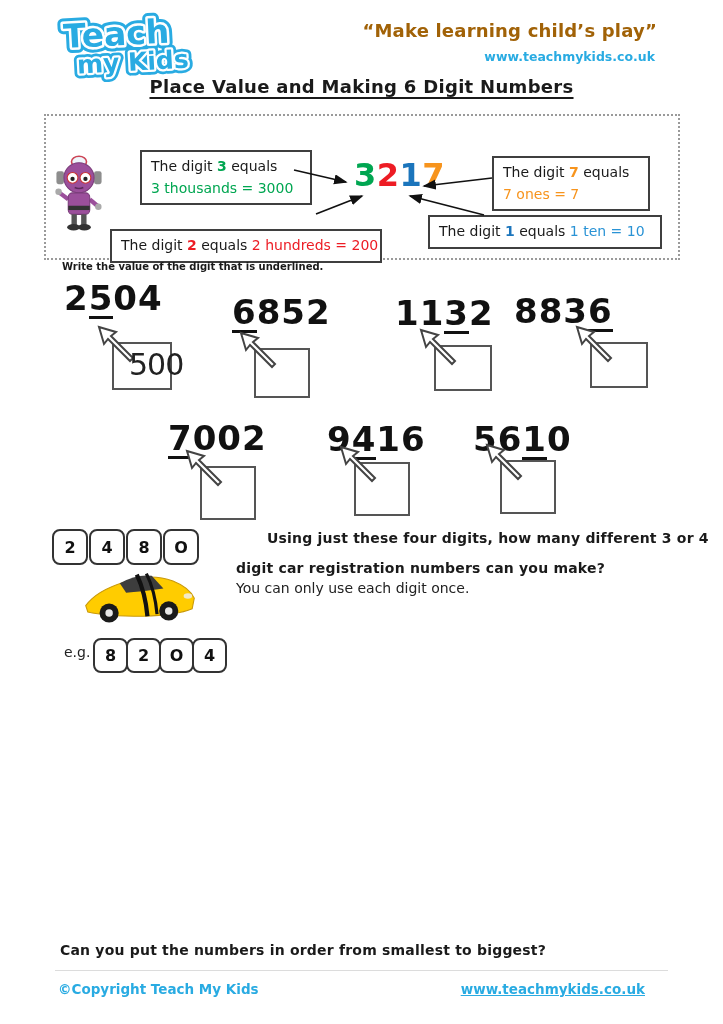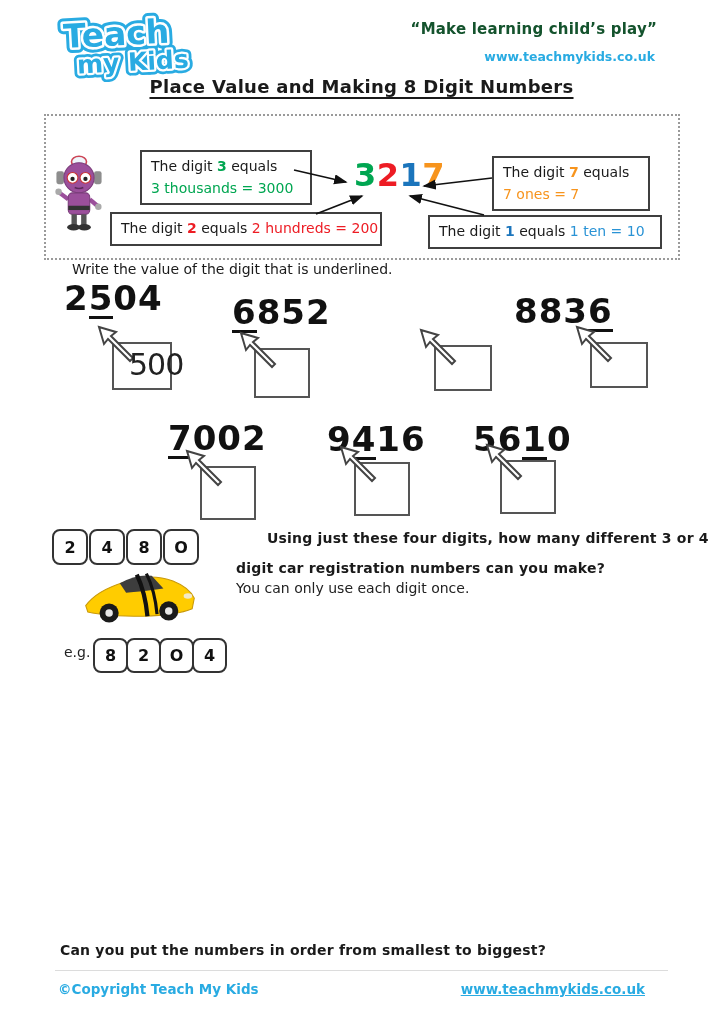--- a/index.html
+++ b/index.html
@@ -1,40 +1,40 @@
 <!DOCTYPE html>
 <html><head>
 <meta charset="utf-8">
 <style>
   html,body{margin:0;padding:0;background:#fff;}
   .page{position:relative;width:723px;height:1024px;background:#fff;overflow:hidden;
         font-family:"DejaVu Sans",sans-serif;color:#1a1a1a;}
   .abs{position:absolute;}
 
   
-  .tagline{right:66px;top:20px;font-size:15px;font-weight:bold;color:#14532d;letter-spacing:0.2px;}
+  .tagline{right:66px;top:20px;font-size:18px;font-weight:bold;color:#a16207;letter-spacing:0.2px;}
   .website-top{right:68px;top:49px;font-size:12.5px;font-weight:bold;color:#29ABE2;}
   .title{top:76px;left:0;width:100%;text-align:center;font-size:18px;font-weight:bold;
          text-decoration:underline;text-decoration-thickness:2px;text-underline-offset:4px;letter-spacing:0.3px;}
 
   
   .ex-box{left:44px;top:114px;width:632px;height:142px;border:2px dotted #9a9a9a;background:#fff;}
   .ex-intro{left:88px;top:7px;font-size:13px;}
   .ex-intro b{font-weight:bold;}
   .callout{border:2px solid #3f3f3f;background:#fff;padding:4px 9px;font-size:14px;line-height:1.55;}
   .c-green{color:#00A651;} .c-red{color:#ED1C24;} .c-orange{color:#F7941D;}
   .c-blue{color:#1B75BC;} .c-lblue{color:#2a93d5;margin-top:16px;}
   .bd{font-weight:bold;}
   .ex-number{left:308px;top:40px;font-size:32px;font-weight:bold;letter-spacing:0.5px;}
   .ex-number span.dg-g{color:#00A651;} .ex-number span.dg-r{color:#ED1C24;}
   .ex-number span.dg-b{color:#1B75BC;} .ex-number span.dg-o{color:#F7941D;}
   .ex-arrows{left:0;top:0;width:632px;height:142px;pointer-events:none;}
 
   
-  .instruction{left:72px;top:261px;font-size:14px;font-weight:normal;}
+  .instruction{left:62px;top:261px;font-size:10px;font-weight:bold;}
   .pv-number{position:absolute;font-size:34px;font-weight:700;letter-spacing:1px;line-height:1;color:#111;}
   .pv-number .u{display:inline-block;border-bottom:3px solid #111;padding-bottom:1px;}
   .pv-box{position:absolute;border:2px solid #555;background:#fff;}
   .pv-arrow{position:absolute;left:-17px;top:-19px;width:42px;height:42px;}
   .pv-answer{position:absolute;left:15px;top:3px;font-size:30px;color:#222;letter-spacing:-1px;}
 
   
   .tile{position:absolute;width:32px;height:32px;border:2px solid #333;border-radius:8px;background:#fff;
         display:flex;align-items:center;justify-content:center;font-size:16px;font-weight:bold;color:#111;}
   .tile.small{width:31px;height:31px;}
@@ -58,21 +58,21 @@
       <text x="12" y="36" font-size="33" fill="none" stroke="#29ABE2" stroke-width="11" stroke-linejoin="round">Teach</text>
       <text x="24" y="62" font-size="25" fill="none" stroke="#29ABE2" stroke-width="10" stroke-linejoin="round">my Kids</text>
       <text x="12" y="36" font-size="33" fill="none" stroke="#ffffff" stroke-width="5" stroke-linejoin="round">Teach</text>
       <text x="24" y="62" font-size="25" fill="none" stroke="#ffffff" stroke-width="4.5" stroke-linejoin="round">my Kids</text>
       <text x="12" y="36" font-size="33" fill="#29ABE2">Teach</text>
       <text x="24" y="62" font-size="25" fill="#29ABE2">my Kids</text>
     </g>
   </svg>
   <div class="abs tagline">“Make learning child’s play”</div>
   <div class="abs website-top">www.teachmykids.co.uk</div>
-  <div class="abs title">Place Value and Making 8 Digit Numbers</div>
+  <div class="abs title">Place Value and Making 6 Digit Numbers</div>
 
   <div class="abs ex-box">
 
     <svg class="abs" style="left:6px;top:36px;" width="54" height="86" viewBox="0 0 50 80">
       <ellipse cx="25" cy="9" rx="7" ry="5" fill="#eef6fb" stroke="#cc4455" stroke-width="1.5"></ellipse>
       <rect x="4" y="18" width="7" height="12" rx="2" fill="#8d8d8d"></rect>
       <rect x="39" y="18" width="7" height="12" rx="2" fill="#8d8d8d"></rect>
       <circle cx="25" cy="24" r="14" fill="#9b4f9b" stroke="#7a3c7a"></circle>
       <circle cx="19" cy="24" r="5" fill="#fff" stroke="#c33"></circle>
       <circle cx="31" cy="24" r="5" fill="#fff" stroke="#c33"></circle>
@@ -92,21 +92,21 @@
     </svg>
 
     <div class="abs callout" style="left:94px;top:34px;width:150px;">
       <span>The digit </span><span class="bd c-green">3</span><span> equals</span><br>
       <span class="c-green">3 thousands = 3000</span>
     </div>
     <div class="abs callout" style="left:446px;top:40px;width:136px;">
       <span>The digit </span><span class="bd c-orange">7</span><span> equals</span><br>
       <span class="c-orange">7 ones = 7</span>
     </div>
-    <div class="abs callout" style="left:64px;top:96px;width:250px;white-space:nowrap;">
+    <div class="abs callout" style="left:64px;top:113px;width:250px;white-space:nowrap;">
       <span>The digit </span><span class="bd c-red">2</span><span> equals </span><span class="c-red">2 hundreds = 200</span>
     </div>
     <div class="abs callout" style="left:382px;top:99px;width:212px;white-space:nowrap;">
       <span>The digit </span><span class="bd c-blue">1</span><span> equals </span><span class="c-lblue">1 ten = 10</span>
     </div>
 
     <div class="abs ex-number">
       <span class="dg-g">3</span><span class="dg-r">2</span><span class="dg-b">1</span><span class="dg-o">7</span>
     </div>
 
@@ -120,20 +120,21 @@
       <line x1="446" y1="62" x2="378" y2="70" stroke="#111" stroke-width="1.7" marker-end="url(#ah)"></line>
       <line x1="270" y1="98" x2="316" y2="80" stroke="#111" stroke-width="1.7" marker-end="url(#ah)"></line>
       <line x1="438" y1="99" x2="364" y2="80" stroke="#111" stroke-width="1.7" marker-end="url(#ah)"></line>
     </svg>
   </div>
 
   <div class="abs instruction">Write the value of the digit that is underlined.</div>
 
   <div class="pv-number" style="left:64px;top:281px;text-align:center;"><span>2</span><span class="u">5</span><span>04</span></div>
   <div class="pv-number" style="left:232px;top:295px;"><span></span><span class="u">6</span><span>852</span></div>
+  <div class="pv-number" style="left:395px;top:296px;"><span>11</span><span class="u">3</span><span>2</span></div>
   <div class="pv-number" style="left:514px;top:294px;"><span>883</span><span class="u">6</span><span></span></div>
   <div class="pv-number" style="left:168px;top:421px;"><span></span><span class="u">7</span><span>002</span></div>
   <div class="pv-number" style="left:327px;top:422px;"><span>9</span><span class="u">4</span><span>16</span></div>
   <div class="pv-number" style="left:473px;top:422px;"><span>56</span><span class="u">1</span><span>0</span></div>
 
   <div class="pv-box" style="left:112px;top:342px;width:56px;height:44px;">
     <svg class="pv-arrow" viewBox="0 0 42 42">
         <polygon points="2,2 19,7 14,11 36,33 33,36 11,14 7,19" fill="#fff" stroke="#444" stroke-width="2"></polygon>
       </svg>
     <span class="pv-answer">500</span>

